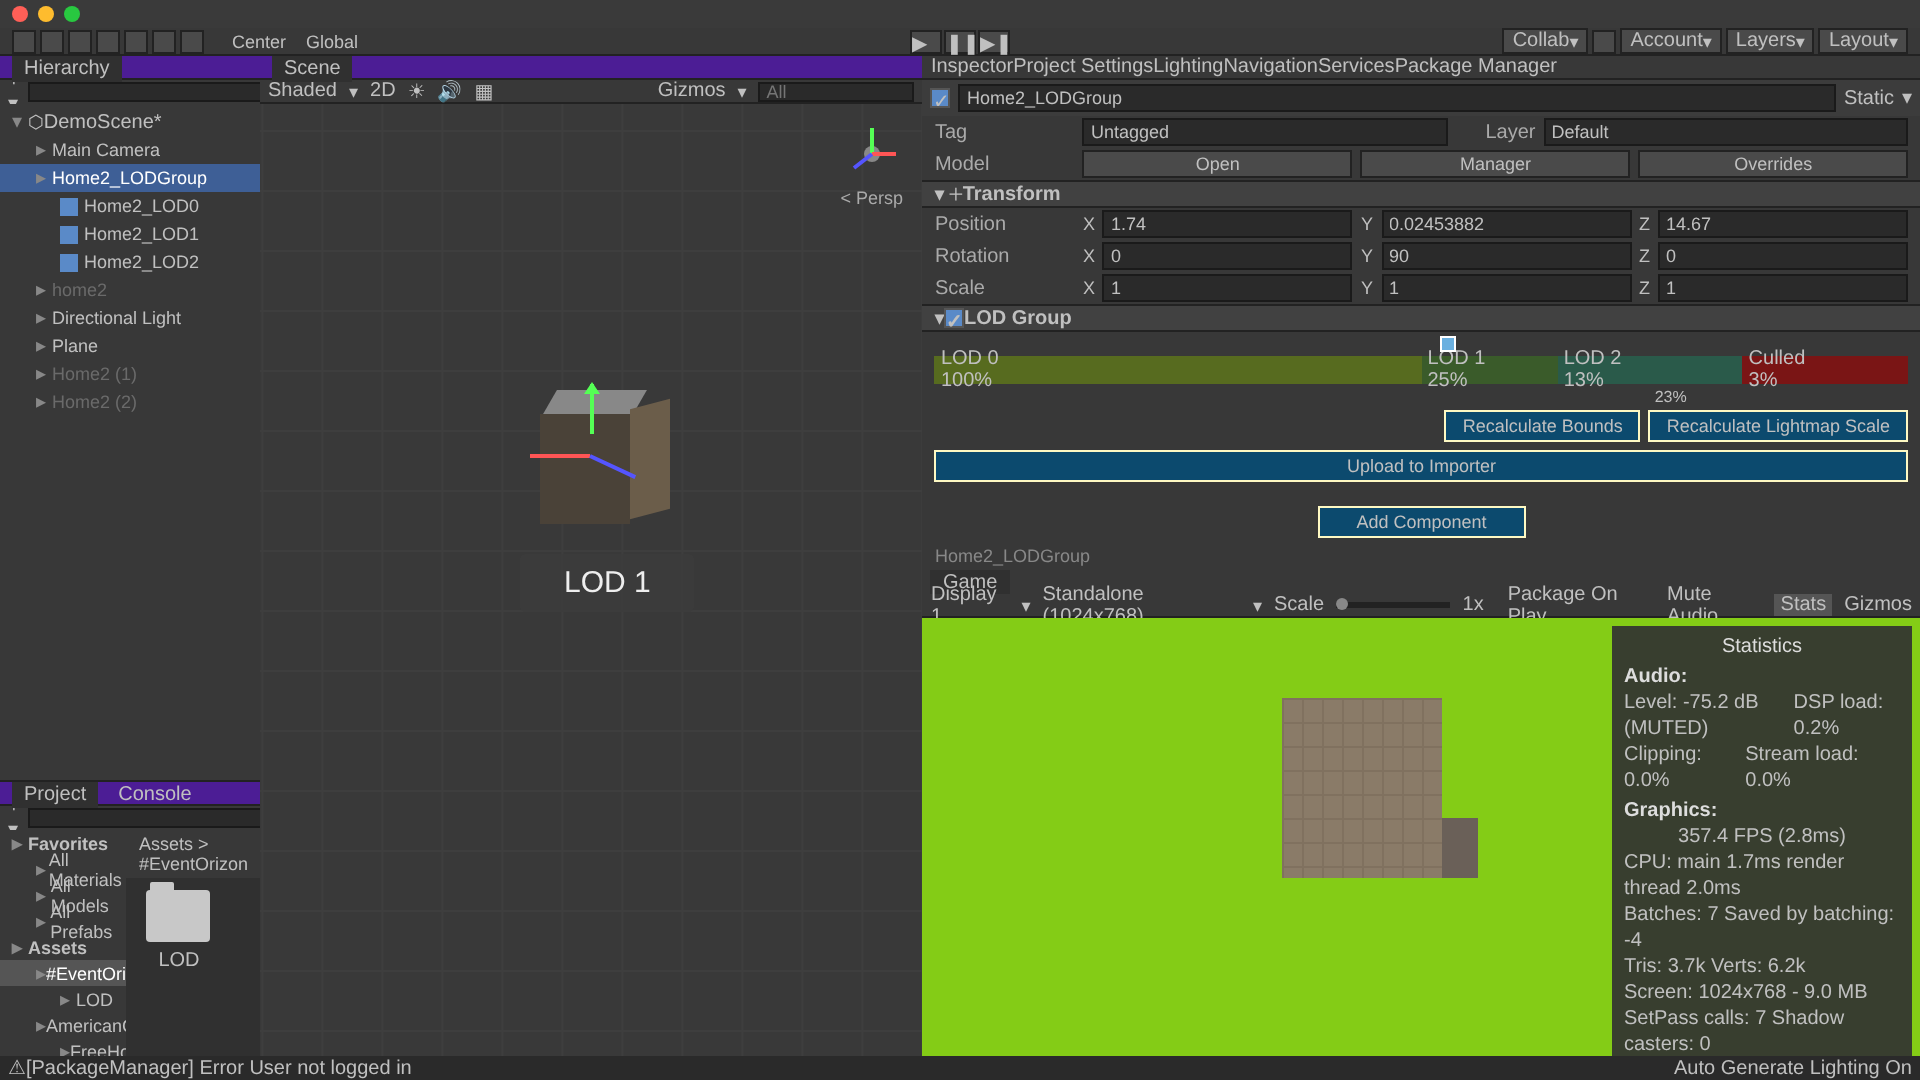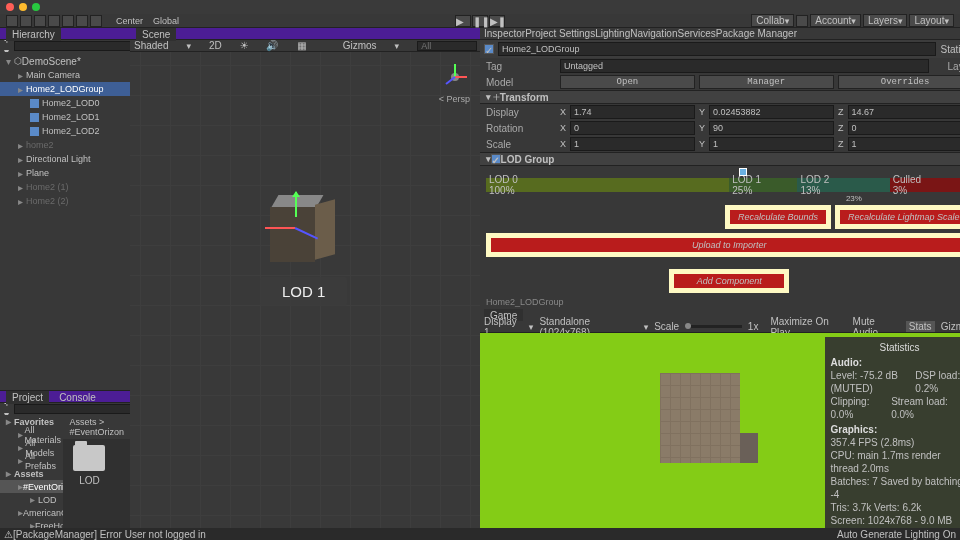--- a/index.html
+++ b/index.html
@@ -19,21 +19,21 @@
 .panelhead { height:12px; background:#4c1d95; border-bottom:1px solid #222; display:flex; align-items:flex-start; padding:0 6px; font-size:9px; position:relative; }
 .panelhead .tab { background:#303030; padding:1px 6px; margin-right:4px; }
 .hierarchy-body { flex:1; background:#383838; overflow:hidden; }
 .tree { padding:2px 0; }
 .tree-row { display:flex; align-items:center; height:14px; padding-left:6px; font-size:9px; cursor:pointer; }
 .tree-row.sel { background:#3e5f96; color:#fff; }
 .tree-row.dim { color:#6a6a6a; }
 .fold { width:8px; display:inline-block; color:#888; }
 .cube { width:9px; height:9px; background:#5a8ac8; margin-right:3px; display:inline-block; }
 .indent1{padding-left:18px;} .indent2{padding-left:30px;} .indent3{padding-left:42px;}
-.scene-toolbar { height:12px; background:#383838; border-bottom:1px solid #222; display:flex; align-items:center; padding:0 4px; font-size:9px; gap:18px; }
+.scene-toolbar { height:12px; background:#383838; border-bottom:1px solid #222; display:flex; align-items:center; padding:0 4px; font-size:9px; gap:6px; }
 .scene-body { flex:1; background:#393939; position:relative; overflow:hidden; }
 .grid { position:absolute; inset:0; background-image:linear-gradient(#444 1px,transparent 1px),linear-gradient(90deg,#444 1px,transparent 1px); background-size:30px 30px; background-position:center; opacity:0.5; }
 .gizmo { position:absolute; top:10px; right:10px; width:30px; height:30px; }
 .gizmo svg { width:30px; height:30px; }
 .persp { position:absolute; top:42px; right:10px; font-size:9px; color:#aaa; }
 .building { position:absolute; left:140px; top:145px; width:60px; height:70px; }
 .building .face1 { position:absolute; width:45px; height:55px; background:#4a4238; left:0; top:10px; }
 .building .face2 { position:absolute; width:20px; height:55px; background:#6b5d4a; left:45px; top:5px; transform:skewY(-15deg); }
 .building .roof { position:absolute; width:45px; height:12px; background:#888; left:5px; top:-2px; transform:skewX(-30deg); }
 .axis-y { position:absolute; left:165px; top:140px; width:2px; height:25px; background:#5f5; }
@@ -53,31 +53,31 @@
 .folder-icon::before { content:''; position:absolute; top:-4px; left:2px; width:12px; height:4px; background:#c8c8c8; border-radius:1px 1px 0 0; }
 .statusbar { height:12px; background:#2a2a2a; display:flex; align-items:center; padding:0 4px; font-size:9px; color:#aaa; position:absolute; bottom:0; width:100%; }
 .insp-tabs { height:12px; background:#383838; display:flex; align-items:center; padding:0 4px; gap:0; font-size:9px; border-bottom:1px solid #222; }
 .insp-header { background:#3c3c3c; padding:2px 4px; display:flex; align-items:center; gap:4px; font-size:10px; }
 .insp-row { display:flex; align-items:center; padding:1px 6px; font-size:9px; gap:4px; }
 .insp-row .lbl { width:70px; color:#aaa; }
 .field { background:#2a2a2a; border:1px solid #1a1a1a; padding:1px 3px; flex:1; color:#c0c0c0; font-size:9px; }
 .comp-head { background:#414141; height:14px; display:flex; align-items:center; padding:0 6px; font-size:9px; font-weight:bold; border-top:1px solid #222; border-bottom:1px solid #222; }
 .lod-bar { display:flex; height:14px; margin:2px 6px; font-size:8px; }
 .lod-seg { display:flex; flex-direction:column; justify-content:center; padding:0 3px; color:#fff; }
-.btn { background:#b91c1c; border:5px solid #fef9c3; padding:2px 8px; font-size:9px; color:#c0c0c0; cursor:pointer;font-style:italic; }
+.btn { background:#0c4a6e; border:1px solid #fef9c3; padding:2px 8px; font-size:9px; color:#c0c0c0; cursor:pointer; }
 .btn-row { display:flex; justify-content:flex-end; gap:4px; padding:2px 6px; }
 .game-head { height:12px; background:#383838; display:flex; align-items:center; padding:0 4px; font-size:9px; }
 .game-toolbar { height:12px; background:#383838; display:flex; align-items:center; padding:0 4px; font-size:9px; gap:6px; border-bottom:1px solid #222; }
 .game-view { flex:1; background:#84cc16; position:relative; }
 .game-building { position:absolute; left:180px; top:40px; width:80px; height:90px; background:#8a7b68; }
 .game-building::after { content:''; position:absolute; right:-18px; bottom:0; width:18px; height:30px; background:#6a6058; }
 .stats-panel { position:absolute; right:4px; top:4px; width:150px; background:rgba(50,50,50,0.92); padding:4px 6px; font-size:8px; line-height:1.3; }
 .stats-panel .title { text-align:center; color:#ddd; margin-bottom:2px; }
 .stats-panel .section-title { color:#ddd; font-weight:bold; margin-top:2px; }
-.pref-btn { flex:1; background:#4a4a4a; border:1px solid #222; text-align:center; padding:1px; font-size:9px;font-family:Liberation Mono, monospace; }
+.pref-btn { flex:1; background:#4a4a4a; border:1px solid #222; text-align:center; padding:1px; font-size:9px; }
 .dropdown { background:#4a4a4a; border:1px solid #222; padding:0 4px; font-size:9px; display:flex; align-items:center; }
 .chk { width:10px; height:10px; background:#2a2a2a; border:1px solid #555; display:inline-block; }
 .play-controls { position:absolute; left:50%; transform:translateX(-50%); display:flex; gap:1px; }
 .play-controls .tbtn { width:16px; }
 </style>
 </head>
 <body>
 
 <div class="titlebar">
   <div class="traffic">
@@ -220,29 +220,30 @@
     </div>
     <div class="insp-header">
       <span class="chk" style="background:#5a8ac8">✓</span>
       <input class="field" style="flex: 1 1 0%;" value="Home2_LODGroup">
       <span>Static</span> ▾
     </div>
     <div class="insp-row">
       <span class="lbl">Tag</span>
       <div class="field">Untagged</div>
       <span class="lbl" style="width:40px;text-align:right">Layer</span>
+      <div class="field">Default</div>
     </div>
     <div class="insp-row">
       <span class="lbl">Model</span>
       <div class="pref-btn">Open</div>
       <div class="pref-btn">Manager</div>
       <div class="pref-btn">Overrides</div>
     </div>
     <div class="comp-head">▾ 🞡 <span>Transform</span></div>
-    <div class="insp-row"><span class="lbl">Display</span>
+    <div class="insp-row"><span class="lbl">Position</span>
       X <input class="field" value="1.74" style="">
       Y <input class="field" value="0.02453882" style="">
       Z <input class="field" value="14.67" style="">
     </div>
     <div class="insp-row"><span class="lbl">Rotation</span>
       X <input class="field" value="0" style="">
       Y <input class="field" value="90" style="">
       Z <input class="field" value="0" style="">
     </div>
     <div class="insp-row"><span class="lbl">Scale</span>
@@ -275,58 +276,58 @@
     <div style="text-align:center;font-size:8px;margin-left:50%">23%</div>
     <div class="btn-row">
       <div class="btn">Recalculate Bounds</div>
       <div class="btn">Recalculate Lightmap Scale</div>
     </div>
     <div class="btn-row" style="justify-content:flex-end">
         <div class="btn" style="flex:1;text-align:center">Upload to Importer</div>
       </div>
     <div style="height:8px"></div>
     <div class="btn-row" style="justify-content:center">
-        <div class="btn" style="width:120px;text-align:center">Add Component</div>
+        <div class="btn" style="width:104px;text-align:center">Add Component</div>
       </div>
     <div style="padding:2px 6px;font-size:9px;color:#888">Home2_LODGroup</div>
 
     <div class="game-head">
         <span class="tab" style="background:#303030;padding:1px 6px">Game</span>
       </div>
     <div class="game-toolbar">
       <span>Display 1</span> ▾
       <span>Standalone (1024x768)</span> ▾
       <span>Scale</span>
       <div style="width:60px;height:3px;background:#222;position:relative">
           <div style="position:absolute;left:0;width:6px;height:6px;background:#888;top:-2px;border-radius:50%"></div>
         </div>
       <span>1x</span>
       <div class="spacer"></div>
-      <span>Maximize On Play</span>
+      <span>Package On Play</span>
       <span>Mute Audio</span>
       <span style="background:#555;padding:0 3px">Stats</span>
       <span>Gizmos</span>
     </div>
     <div class="game-view">
       <div class="game-building">
         <div style="position:absolute;inset:0;background-image:linear-gradient(#7a6c5a 1px,transparent 1px),linear-gradient(90deg,#7a6c5a 1px,transparent 1px);background-size:10px 12px;opacity:0.6"></div>
       </div>
       <div class="stats-panel">
         <div class="title">Statistics</div>
         <div class="section-title">Audio:</div>
         <div style="display:flex;justify-content:space-between">
             <span>Level: -75.2 dB (MUTED)</span>
             <span>DSP load: 0.2%</span>
           </div>
         <div style="display:flex;justify-content:space-between">
             <span>Clipping: 0.0%</span>
             <span>Stream load: 0.0%</span>
           </div>
         <div class="section-title">Graphics:</div>
-        <div style="text-align:left">357.4 FPS (2.8ms)</div>
+        <div style="text-align:center">357.4 FPS (2.8ms)</div>
         <div>CPU: main 1.7ms  render thread 2.0ms</div>
         <div>Batches: 7    Saved by batching: -4</div>
         <div>Tris: 3.7k    Verts: 6.2k</div>
         <div>Screen: 1024x768 - 9.0 MB</div>
         <div>SetPass calls: 7    Shadow casters: 0</div>
 
       </div>
     </div>
   </div>
 </div>

